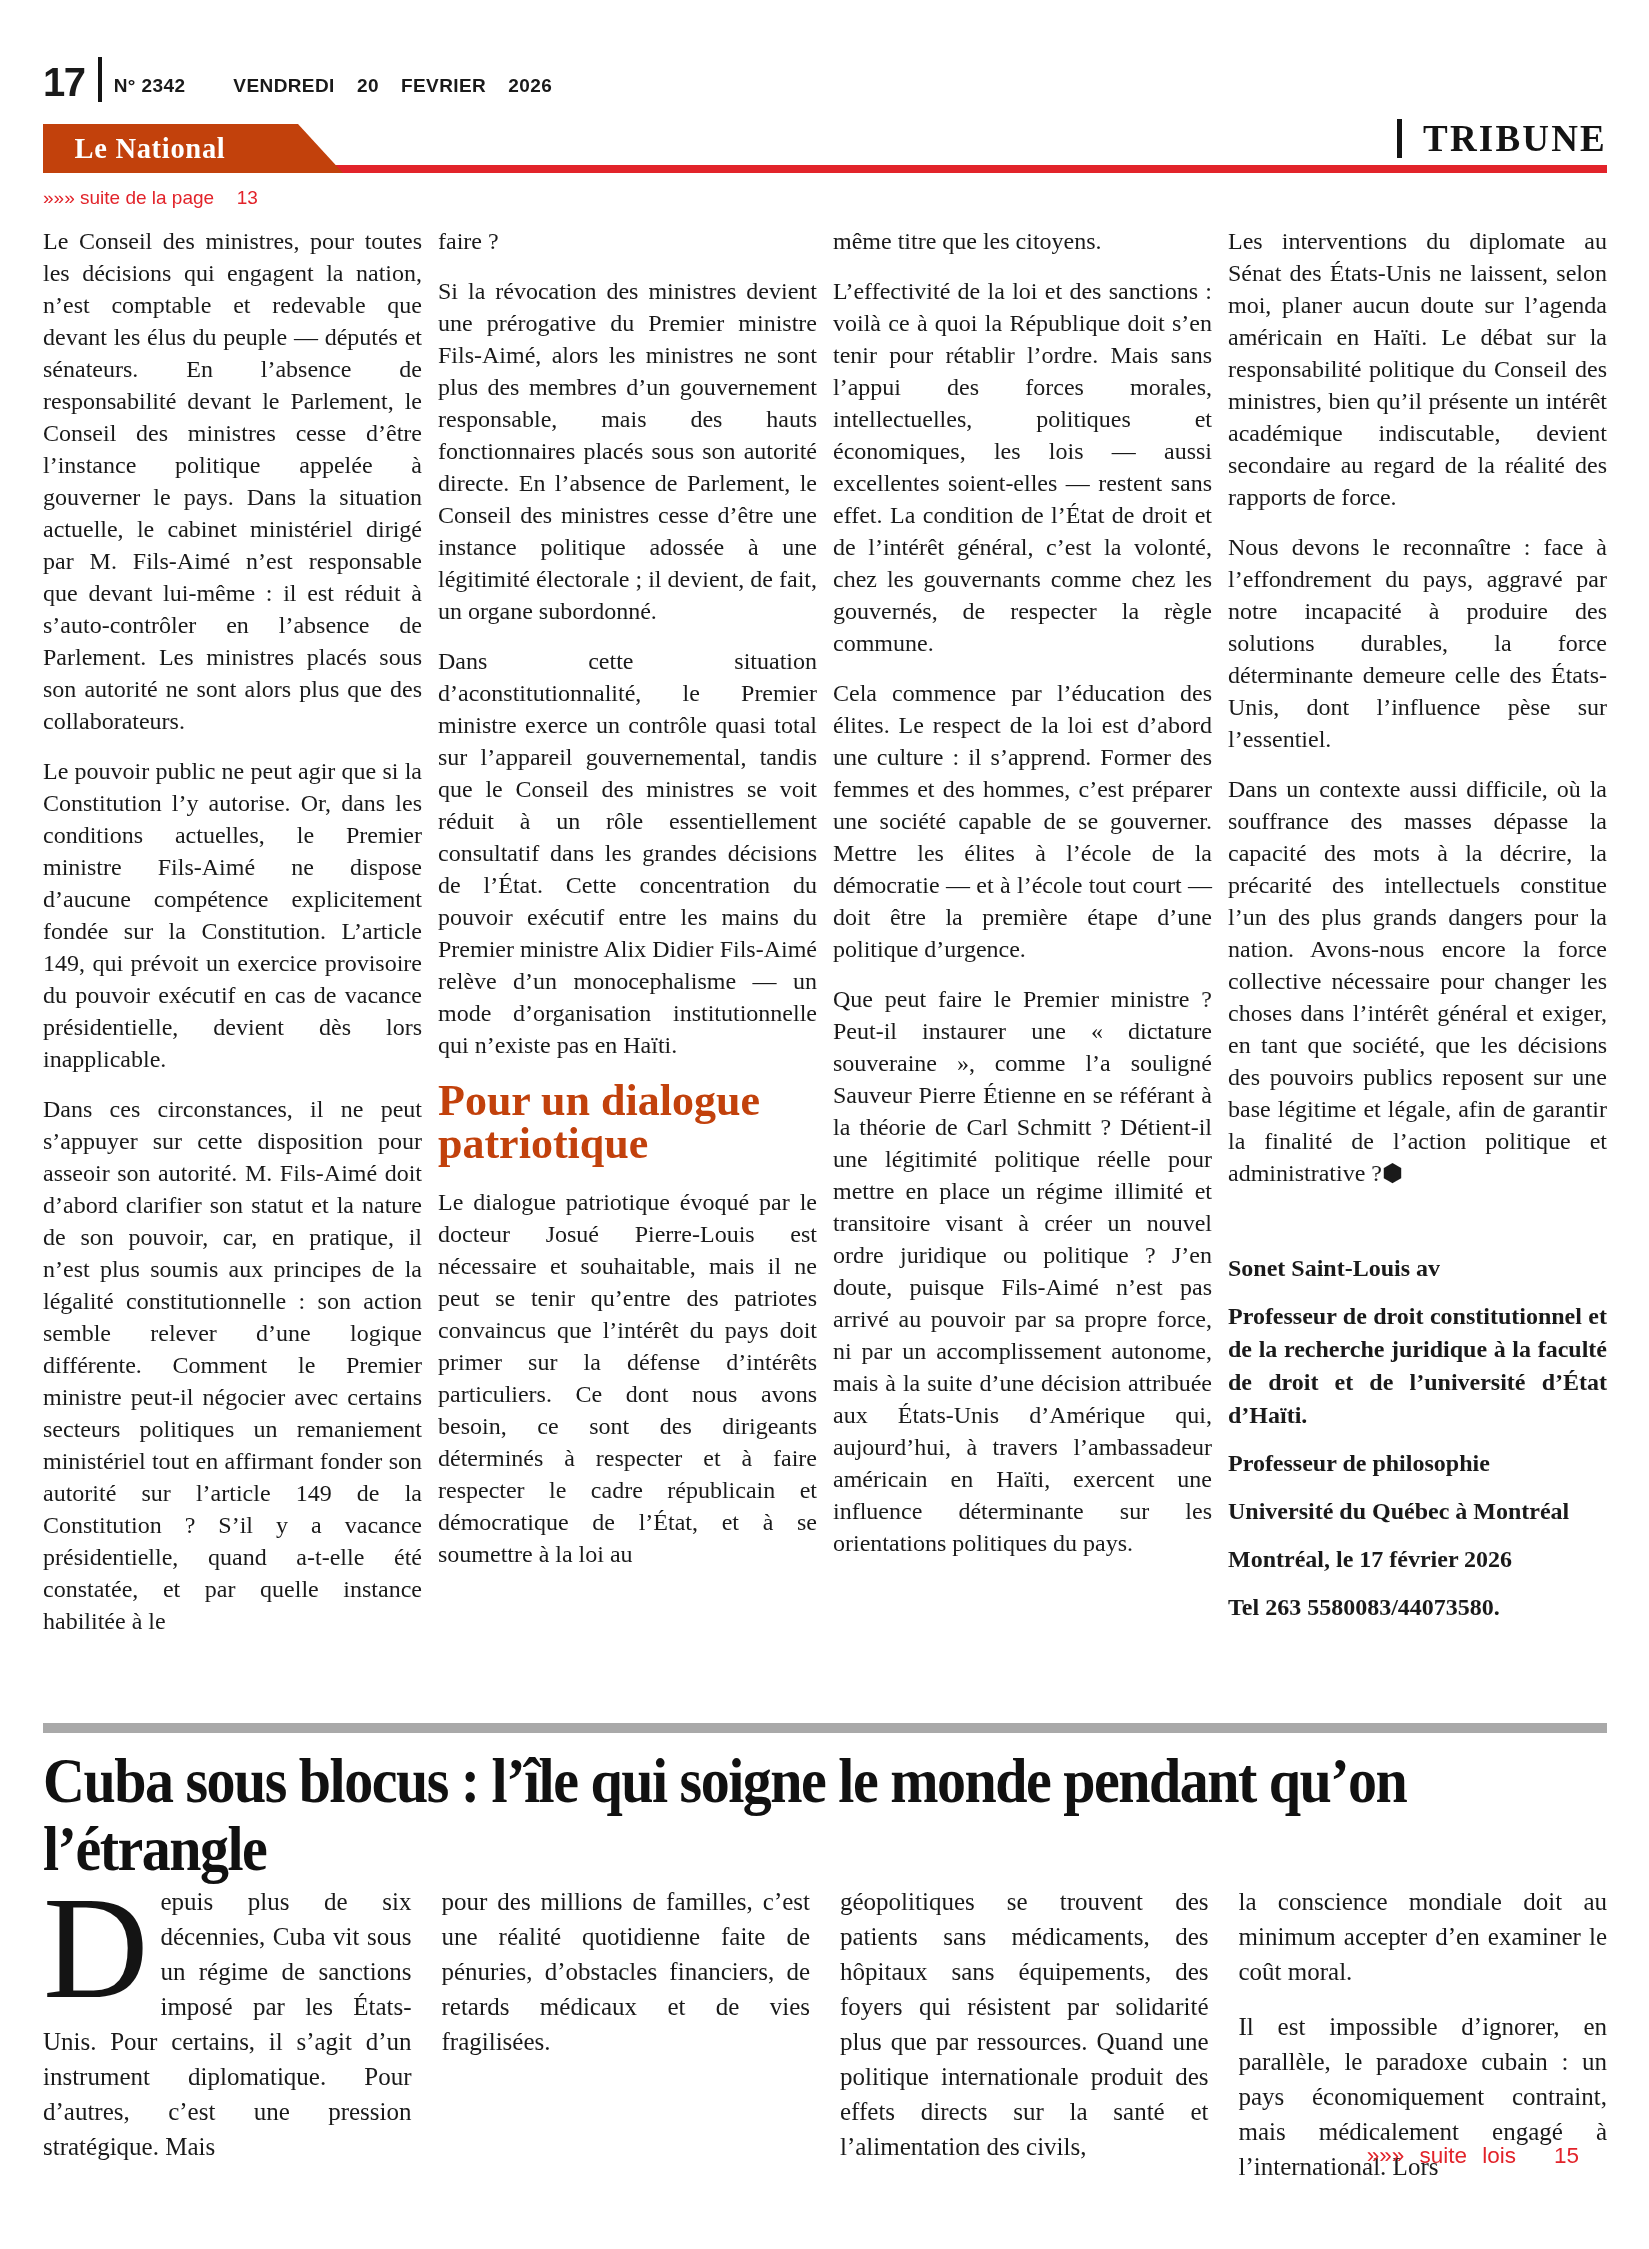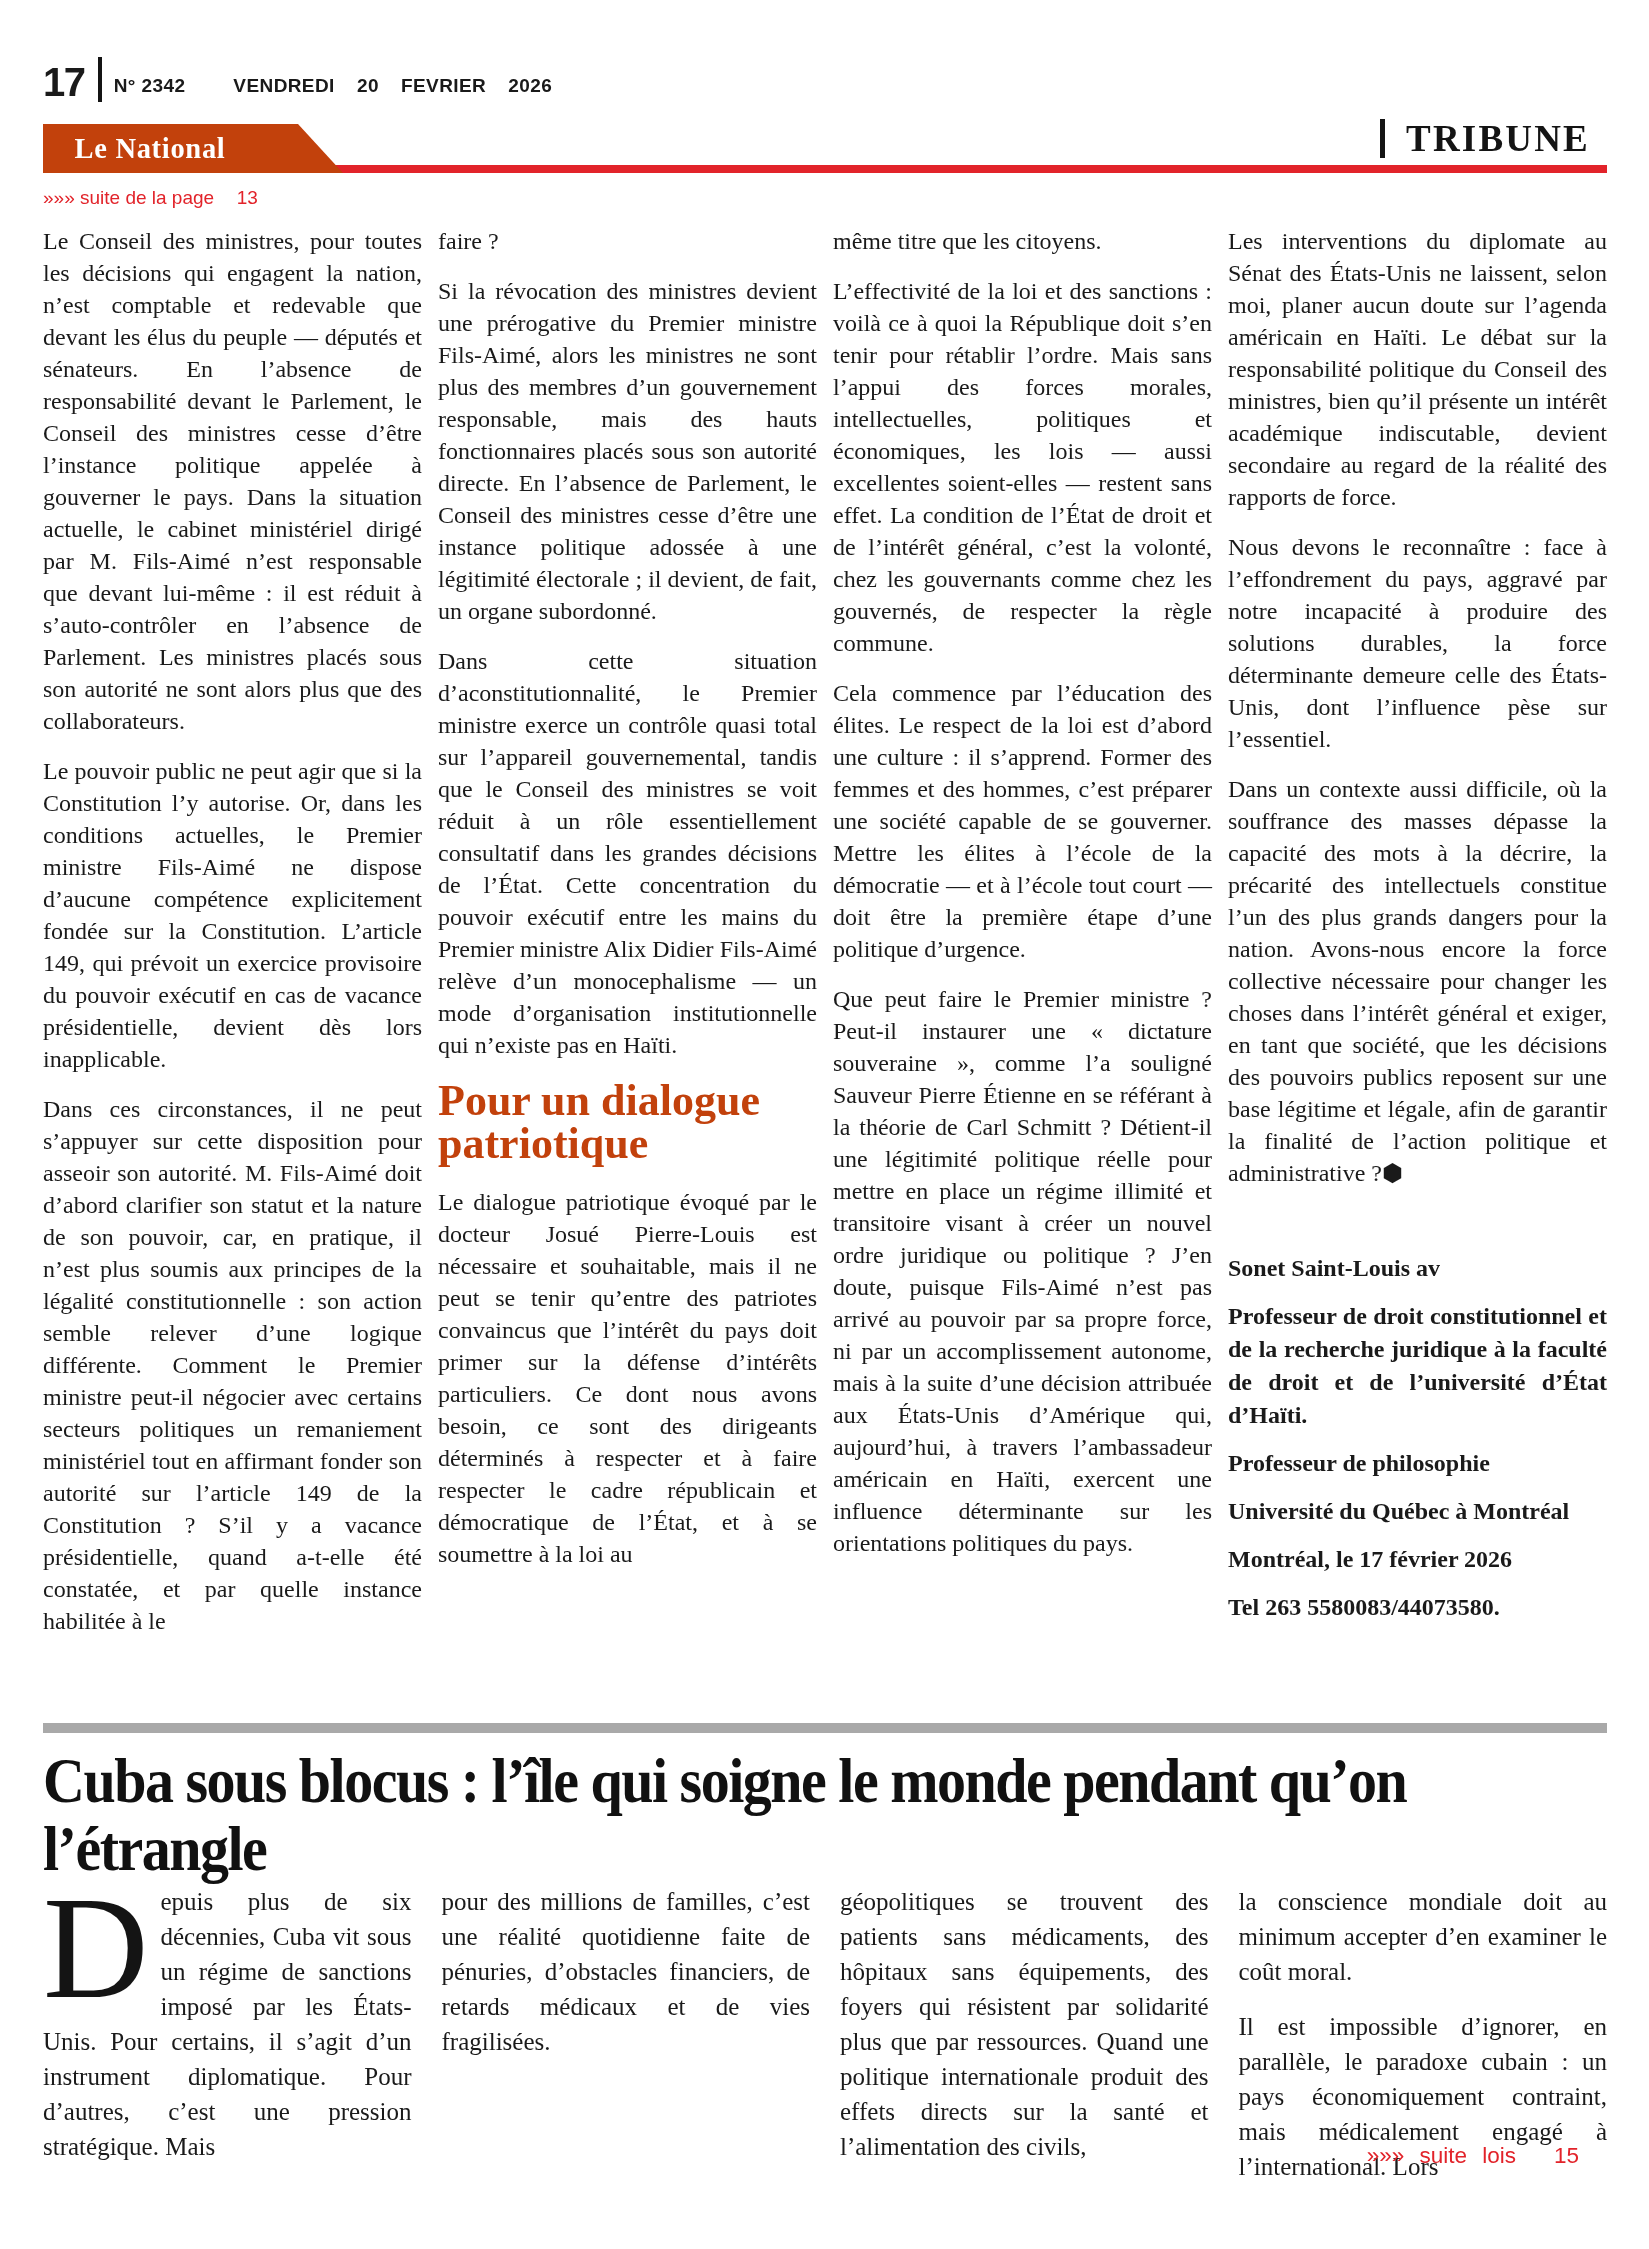--- a/index.html
+++ b/index.html
@@ -25,21 +25,21 @@
 
   
   .banner { position:absolute; top:124px; left:43px; right:43px; height:49px; }
   .banner-rule { position:absolute; left:0; right:0; bottom:0; height:8.2px; background:#e2232a; }
   .brand-block {
     position:absolute; left:0; top:0; width:300px; height:49px; background:#c2410c;
     clip-path:polygon(0 0, 85% 0, 100% 100%, 0 100%);
     display:flex; align-items:center;
   }
   .brand { color:#ffffff; font-weight:700; font-size:28.5px; padding-left:31.5px; letter-spacing:0.7px; }
-  .tribune { position:absolute; right:17px; top:-7.5px; display:flex; align-items:center; gap:21px; }
+  .tribune { position:absolute; right:0; top:-7.5px; display:flex; align-items:center; gap:21px; }
   .tribune-bar { width:5.2px; height:39px; background:#141414; }
   .tribune-text { font-size:37px; font-weight:700; letter-spacing:2.2px; color:#141414; }
 
   .suite-top {
     position:absolute; top:187px; left:43px;
     color:#e2232a; font-family:"Liberation Sans", sans-serif; font-size:19px;
   }
   .suite-top .suite-page { margin-left:22.5px; }
 
   

